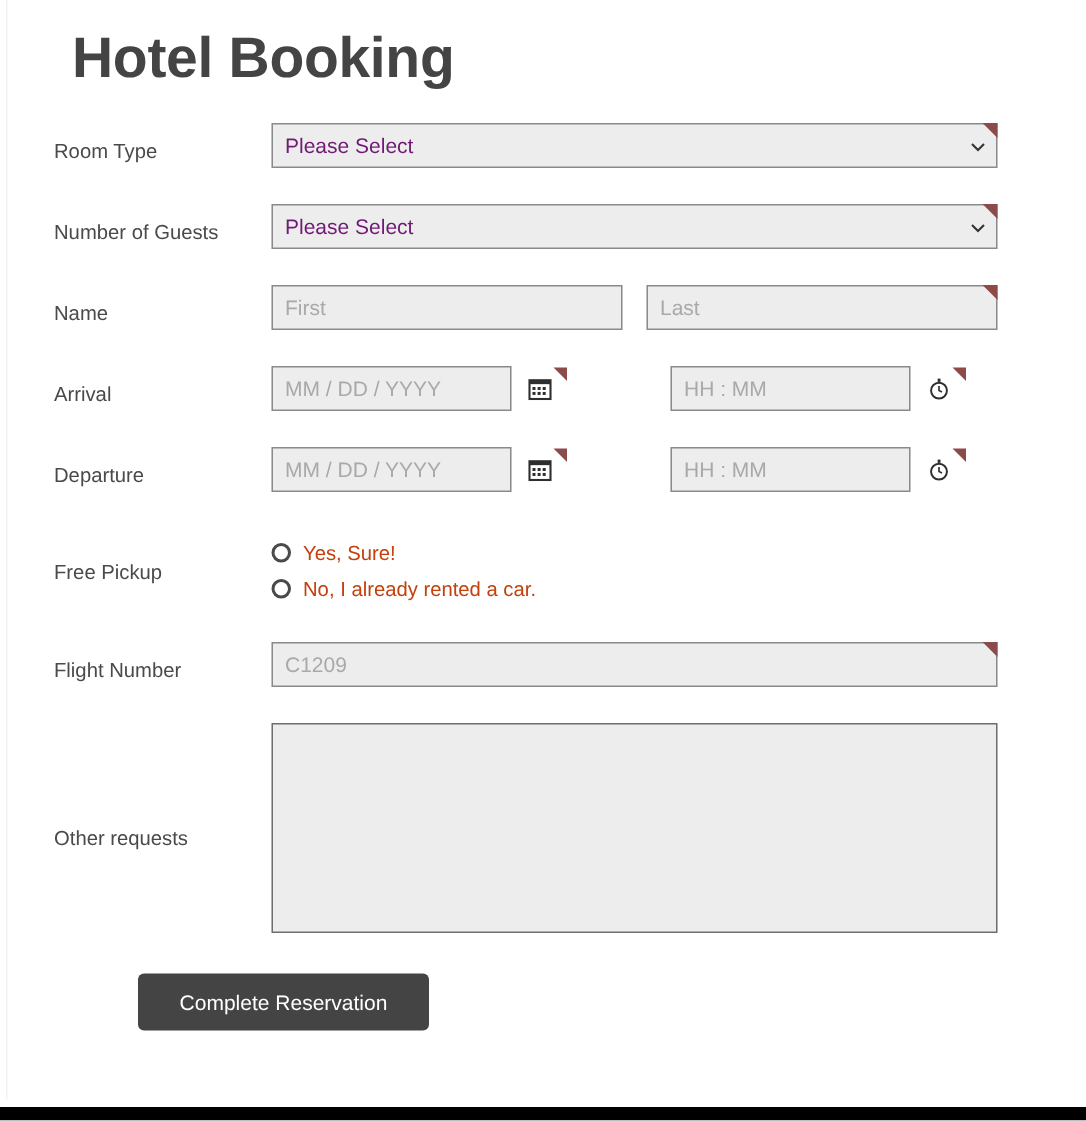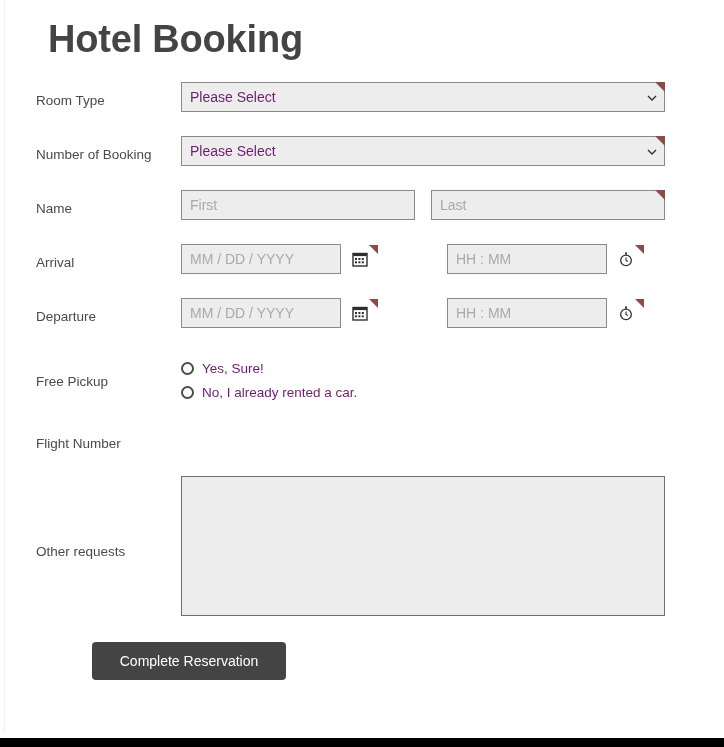--- a/index.html
+++ b/index.html
@@ -133,21 +133,21 @@
   .dt-icon .req-flag { top: 1px; right: -9px; }
   .dt-gap { width: 78px; flex: 0 0 78px; }
 
   
   .radio-group { padding-top: 4px; }
   .radio-line {
     display: flex;
     align-items: center;
     height: 24px;
     font-size: 13.5px;
-    color: #701a75;
+    color: #c2410c;
   }
   .radio-dot {
     width: 13px; height: 13px;
     border: 2px solid #4a4a4a;
     border-radius: 50%;
     background: #ffffff;
     margin-right: 8px;
     flex: 0 0 13px;
   }
 
@@ -196,21 +196,21 @@
           <svg viewBox="0 0 10 10" width="10" height="10">
               <path d="M1 3 L5 7 L9 3" fill="none" stroke="#333" stroke-width="1.4"></path>
             </svg>
         </span>
         <span class="req-flag on-edge"></span>
       </div>
     </div>
   </div>
 
   <div class="row">
-    <div class="row-label">Number of Booking</div>
+    <div class="row-label">Number of Guests</div>
     <div class="row-field">
       <div class="field-shell sel-shell">
         <select class="fld">
           <option>Please Select</option>
         </select>
         <span class="chev">
           <svg viewBox="0 0 10 10" width="10" height="10">
               <path d="M1 3 L5 7 L9 3" fill="none" stroke="#333" stroke-width="1.4"></path>
             </svg>
         </span>
@@ -317,20 +317,26 @@
         <div class="radio-line">
           <span class="radio-dot"></span>
           <span>No, I already rented a car.</span>
         </div>
       </div>
     </div>
   </div>
 
   <div class="row">
     <div class="row-label">Flight Number</div>
+    <div class="row-field">
+      <div class="field-shell wide-shell">
+        <input class="fld" type="text" placeholder="C1209" style="">
+        <span class="req-flag on-edge"></span>
+      </div>
+    </div>
   </div>
 
   <div class="row">
     <div class="row-label">Other requests</div>
     <div class="row-field">
       <div class="field-shell ta-shell">
         <textarea class="fld" placeholder="" style=""></textarea>
       </div>
     </div>
   </div>

